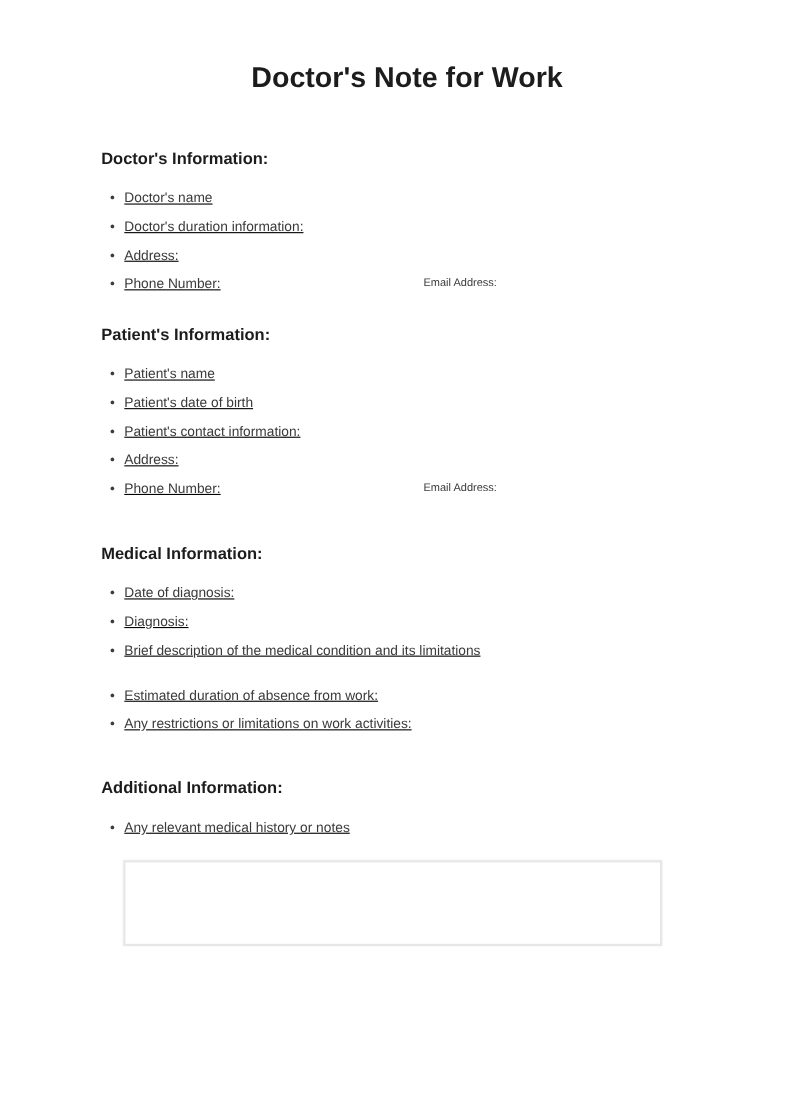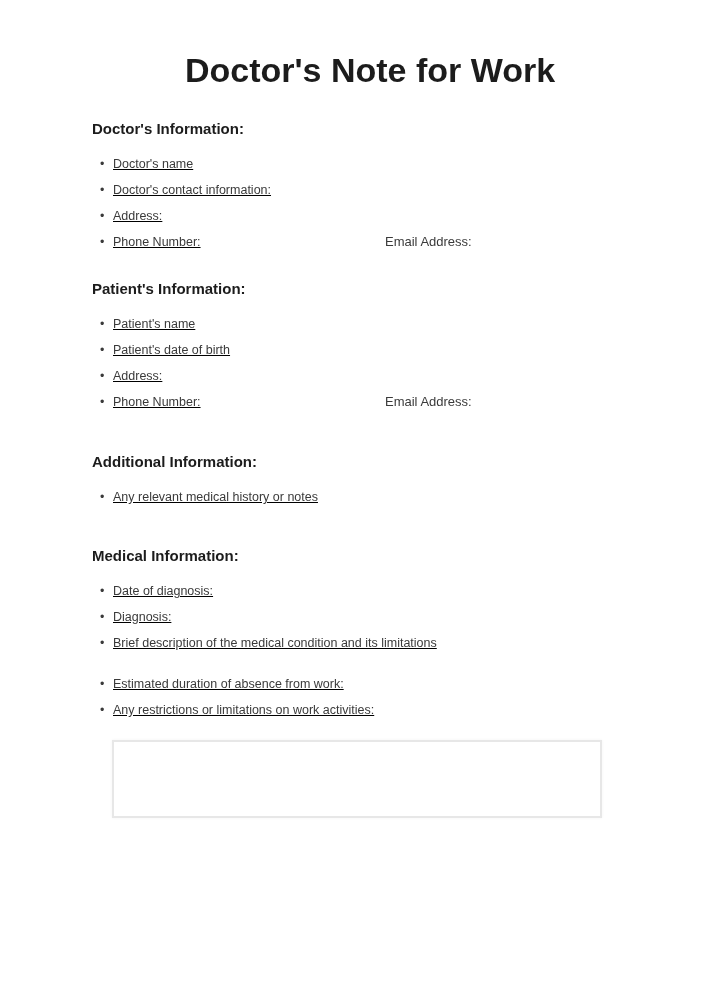--- a/index.html
+++ b/index.html
@@ -14,30 +14,30 @@
   .page {
     position: relative;
     width: 720px;
     height: 996px;
     background: #ffffff;
     padding-left: 92px;
     padding-right: 72px;
   }
   .doc-title {
     margin-top: 52px;
-    font-size: 34px;
+    font-size: 26px;
     line-height: 36px;
     font-weight: bold;
     text-align: center;
     color: #1c1c1c;
     letter-spacing: 0px;
   }
   .sections { display: block; }
   .section { display: block; }
-  .section:nth-of-type(1) { margin-top: 32px; }
+  .section:nth-of-type(1) { margin-top: 48px; }
   .section:nth-of-type(2) { margin-top: 20px; }
   .section:nth-of-type(3) { margin-top: 33px; }
   .section:nth-of-type(4) { margin-top: 32px; }
   .section-heading {
     font-size: 15px;
     line-height: 18px;
     font-weight: bold;
     color: #1c1c1c;
   }
   .bullet-list {
@@ -62,21 +62,21 @@
     top: 0;
     font-size: 12.5px;
     line-height: 16px;
     color: #3a3a3a;
   }
   .bullet-item.gap-before { margin-top: 25px; }
   .item-right {
     position: absolute;
     left: 293px;
     top: 0;
-    font-size: 13px;
+    font-size: 10px;
     line-height: 16px;
     color: #3a3a3a;
     white-space: nowrap;
   }
   .notes-box {
     display: block;
     margin: 12px 0 0 20px;
     width: 490px;
     height: 78px;
     background: #ffffff;
@@ -95,50 +95,51 @@
 
 <div class="page">
 
   <h1 class="doc-title">Doctor's Note for Work</h1>
 
   <div class="sections">
   <div class="section">
     <div class="section-heading">Doctor's Information:</div>
     <ul class="bullet-list">
           <li class="bullet-item"><span class="item-text">Doctor's name</span></li>
-          <li class="bullet-item"><span class="item-text">Doctor's contact information:</span></li>
+          <li class="bullet-item"><span class="item-text">Doctor's duration information:</span></li>
           <li class="bullet-item"><span class="item-text">Address:</span></li>
           <li class="bullet-item"><span class="item-text">Phone Number:</span><span class="item-right">Email Address:</span></li>
         </ul>
   </div>
 
   <div class="section">
     <div class="section-heading">Patient's Information:</div>
     <ul class="bullet-list">
           <li class="bullet-item"><span class="item-text">Patient's name</span></li>
           <li class="bullet-item"><span class="item-text">Patient's date of birth</span></li>
+          <li class="bullet-item"><span class="item-text">Patient's contact information:</span></li>
           <li class="bullet-item"><span class="item-text">Address:</span></li>
           <li class="bullet-item"><span class="item-text">Phone Number:</span><span class="item-right">Email Address:</span></li>
-        </ul>
-  </div>
-
-  <div class="section">
-    <div class="section-heading">Additional Information:</div>
-    <ul class="bullet-list">
-          <li class="bullet-item"><span class="item-text">Any relevant medical history or notes</span></li>
         </ul>
   </div>
 
   <div class="section">
     <div class="section-heading">Medical Information:</div>
     <ul class="bullet-list">
           <li class="bullet-item"><span class="item-text">Date of diagnosis:</span></li>
           <li class="bullet-item"><span class="item-text">Diagnosis:</span></li>
           <li class="bullet-item"><span class="item-text">Brief description of the medical condition and its limitations</span></li>
           <li class="bullet-item gap-before"><span class="item-text">Estimated duration of absence from work:</span></li>
           <li class="bullet-item"><span class="item-text">Any restrictions or limitations on work activities:</span></li>
         </ul>
   </div>
+
+  <div class="section">
+    <div class="section-heading">Additional Information:</div>
+    <ul class="bullet-list">
+          <li class="bullet-item"><span class="item-text">Any relevant medical history or notes</span></li>
+        </ul>
+  </div>
 </div>
 
   <textarea class="notes-box" placeholder="" style=""></textarea>
 
 </div>
 
 </body></html>

